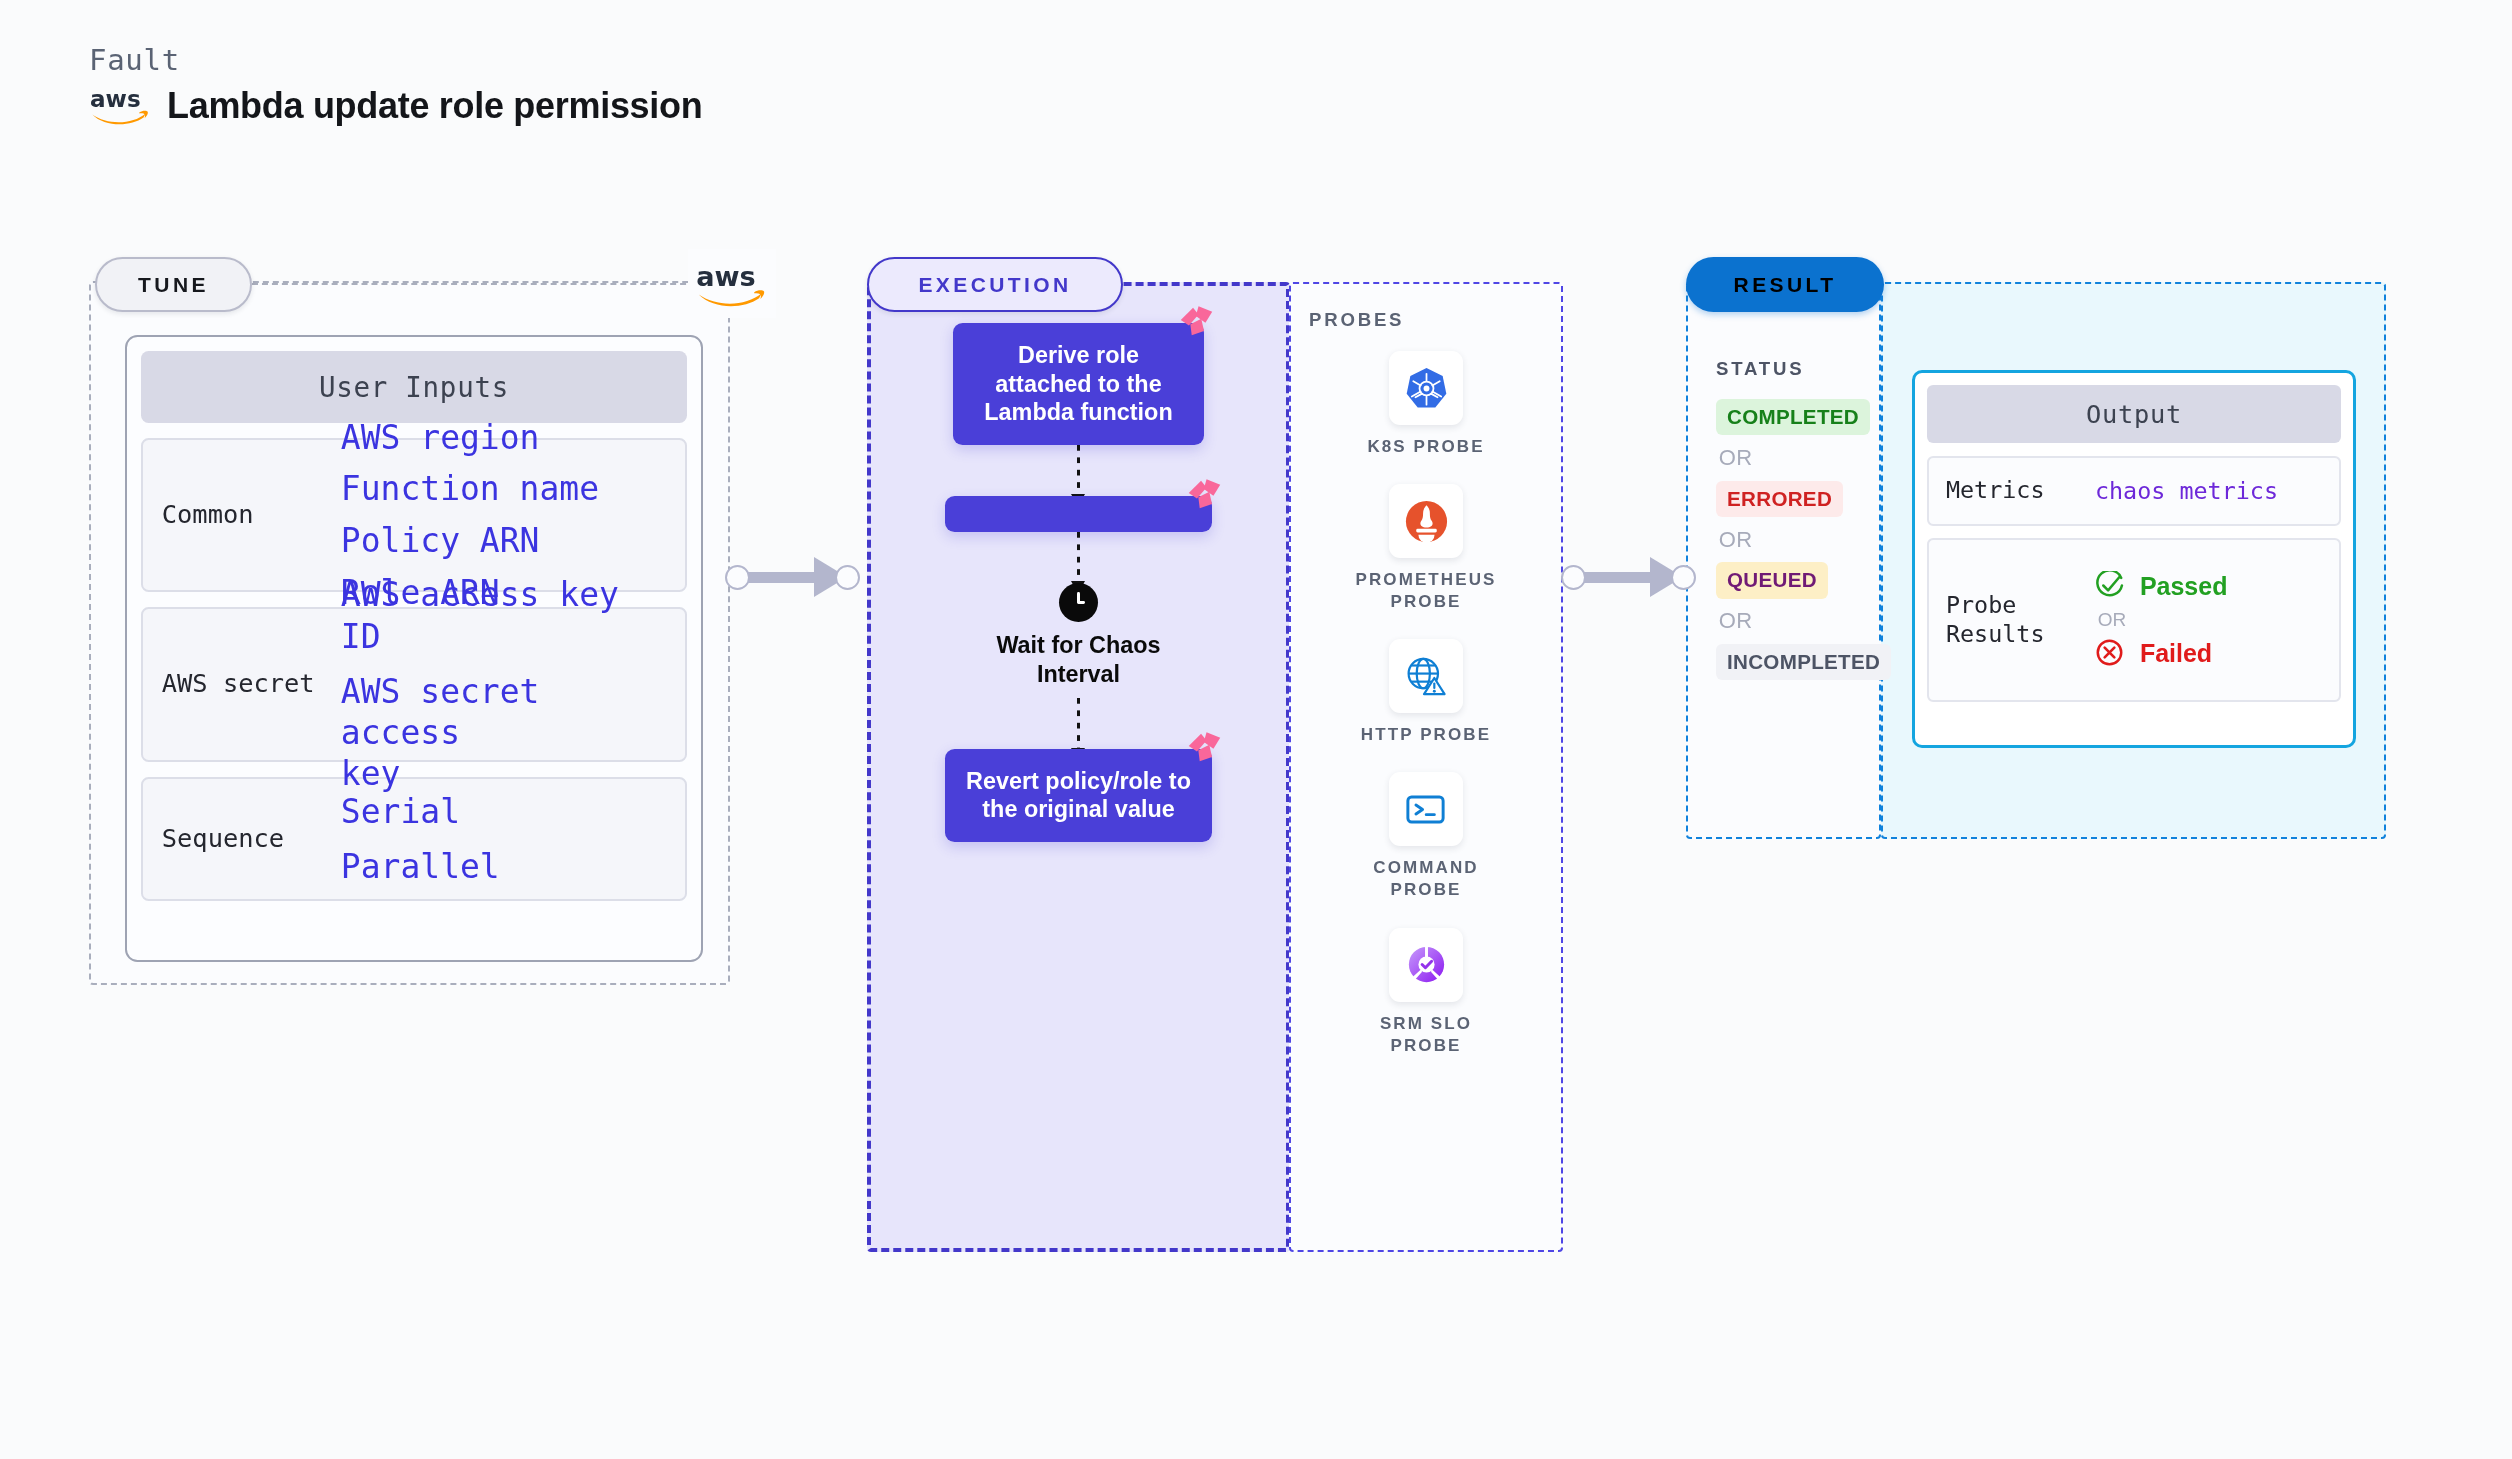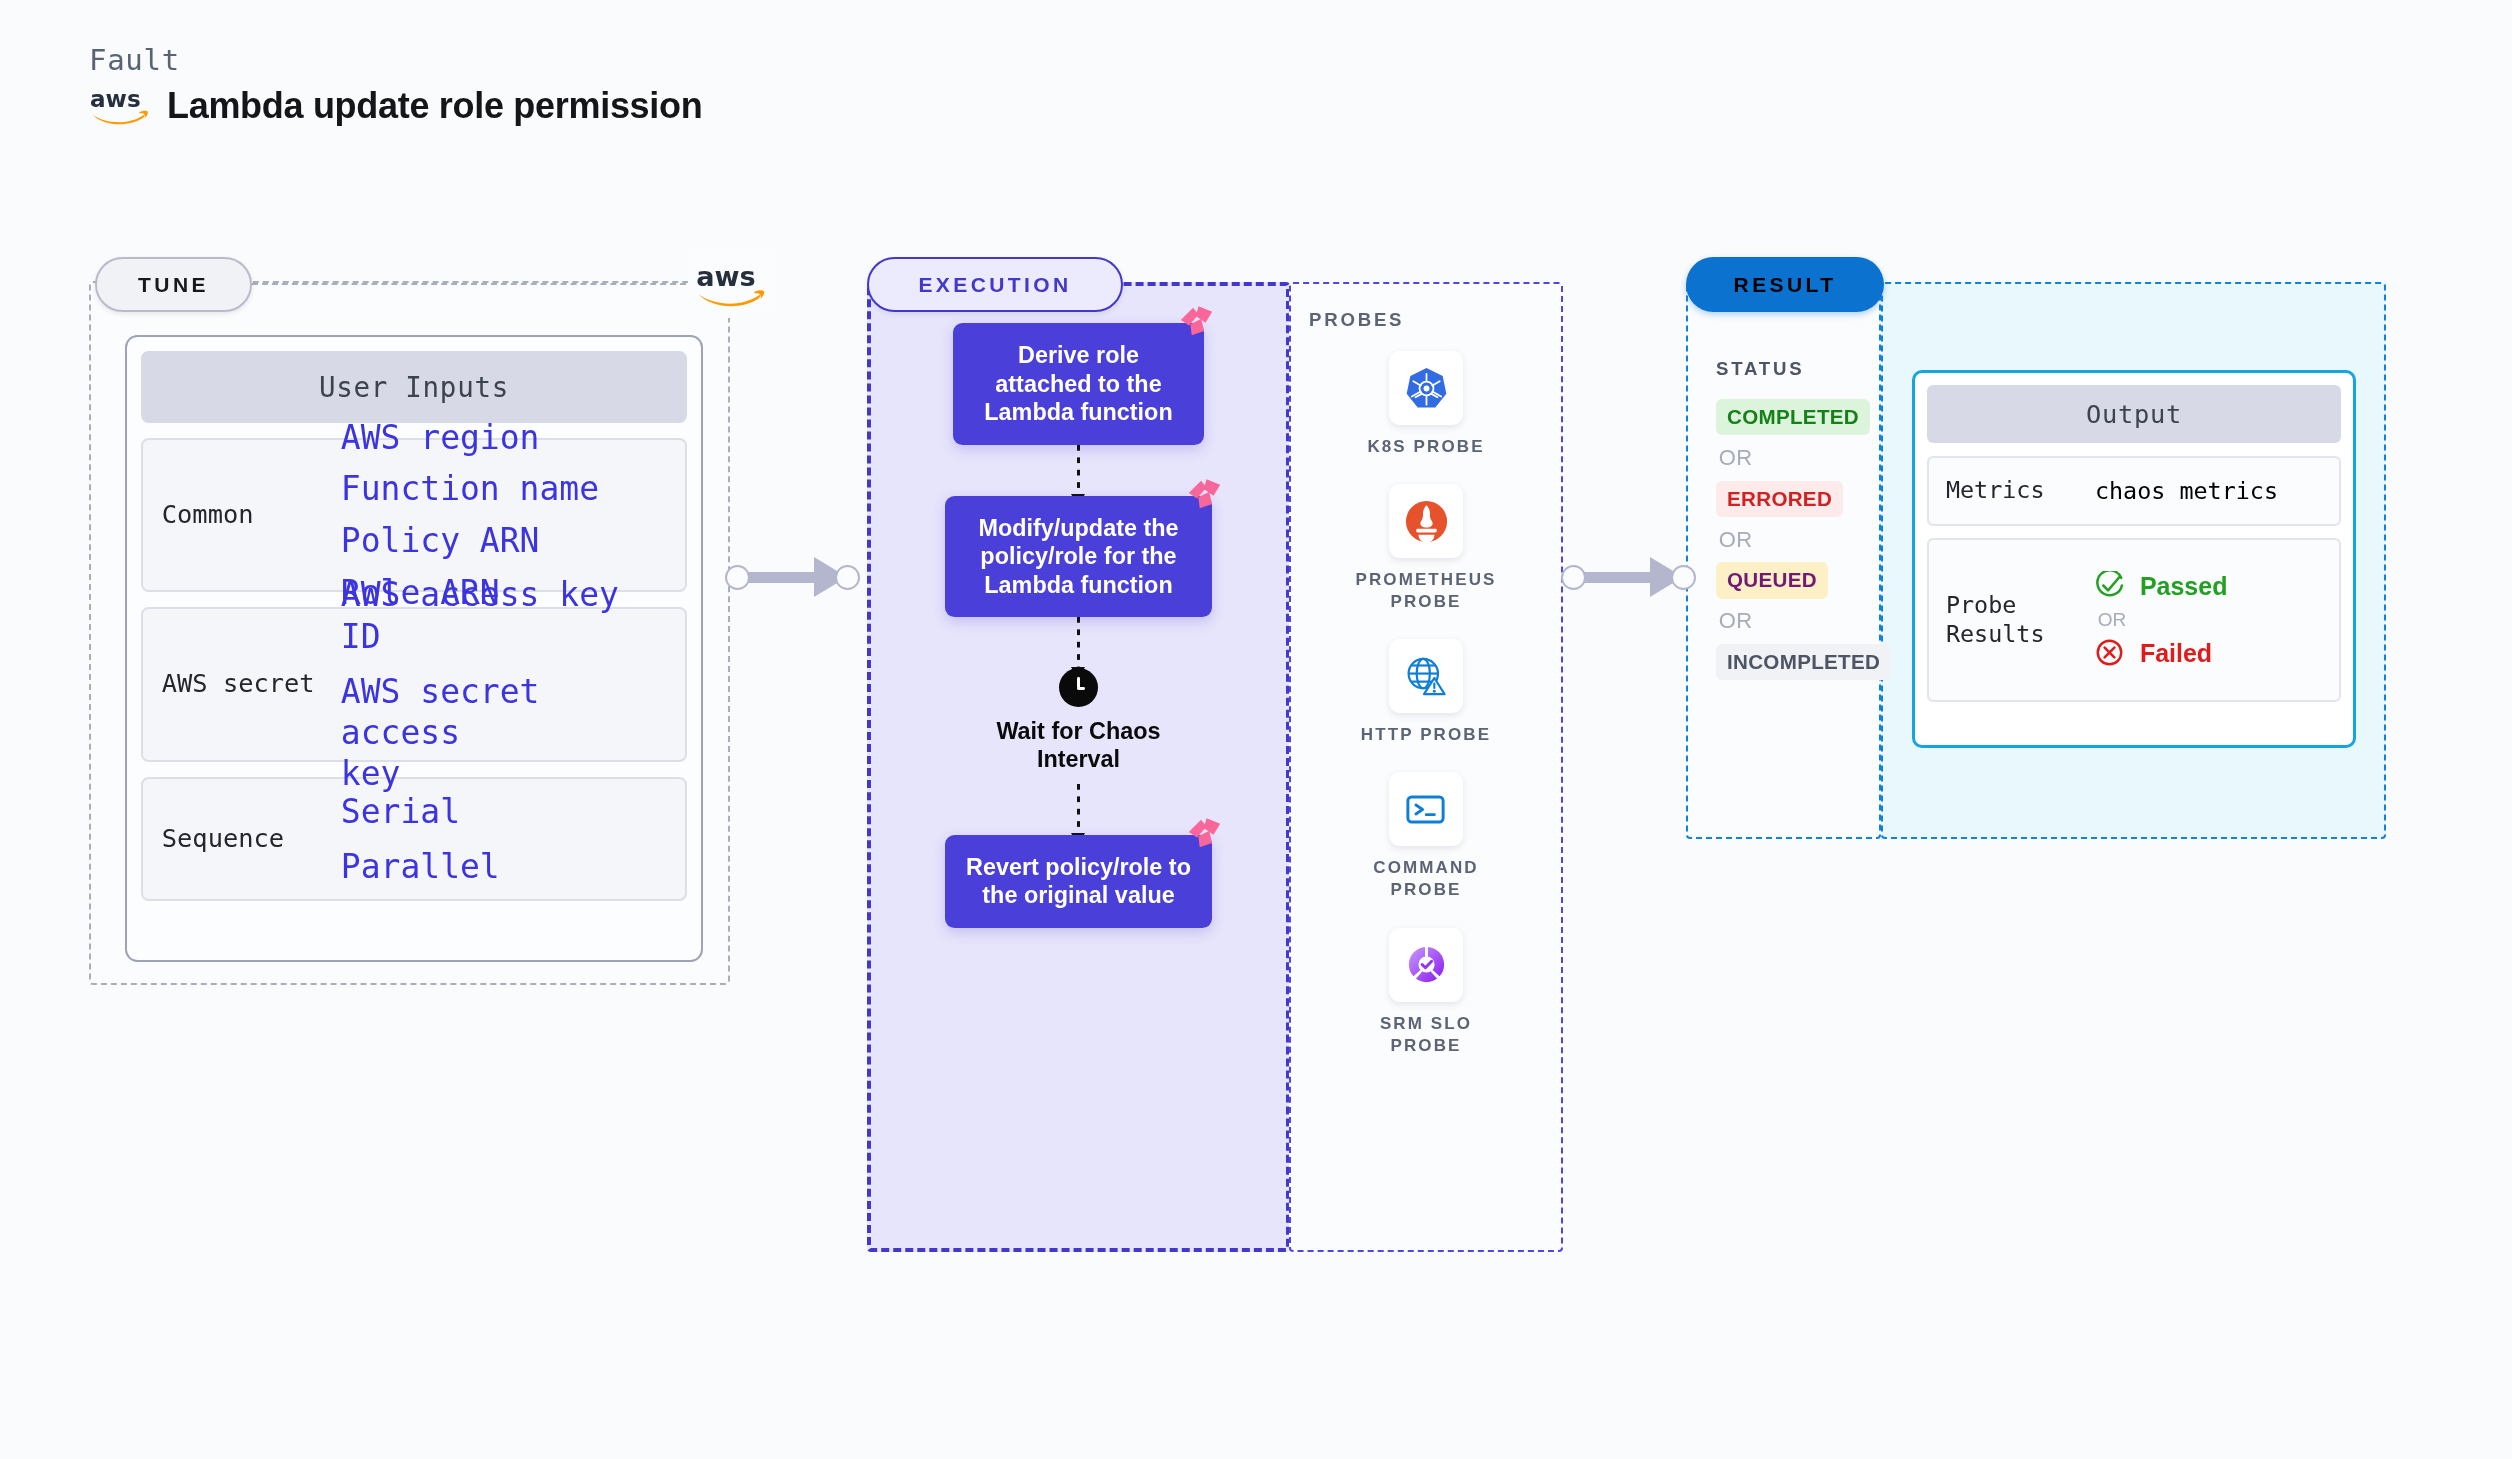--- a/index.html
+++ b/index.html
@@ -240,21 +240,21 @@
     margin-top: 12.4px; border: 2.1px solid #e3e5ed; border-radius: 6.2px;
     background: #fbfcfe; display: flex; align-items: center;
     padding: 15px 11px 15px 16.5px;
   }
   #row-metrics { height: 70px; }
   #row-probe-results { height: 164px; align-items: center; }
   .output-label {
     width: 149px; flex: 0 0 149px; color: #24262e;
     font-size: 23.4px; line-height: 1.25; white-space: pre-line;
   }
-  #metrics-value { color: #000000; font-size: 23.4px; }
+  #metrics-value { color: #6d28d9; font-size: 23.4px; }
   .probe-res-col { display: flex; flex-direction: column; gap: 2.8px; }
   .probe-res-line { display: flex; align-items: center; gap: 16px; }
   .probe-res-line svg { width: 29px; height: 29px; flex: 0 0 29px; }
   .probe-res-text { font-size: 25px; font-weight: bold; }
   .probe-res-or { color: #a7abba; font-size: 19px; padding: 4.1px 0 4.1px 2.8px; }
 </style>
 </head>
 <body>
 
 <div id="header">
@@ -341,21 +341,20 @@
   <div class="dotted-arrow"></div>
 
   <div class="flow-box" id="flow-modify">
     <span class="litmus-badge">
       <svg viewBox="0 0 54 50" xmlns="http://www.w3.org/2000/svg">
         <path d="M4 22 L22 4 L30 14 L16 30 Z" fill="#f9679a"></path>
         <path d="M30 2 L50 10 L40 26 L26 16 Z" fill="#f9679a"></path>
         <path d="M18 28 L34 20 L38 38 L20 44 Z" fill="#f9679a"></path>
       </svg>
     </span>
-    <span>Modify/update the policy/role for the Lambda function</span>
   </div>
 
   <div class="dotted-arrow"></div>
 
   <div id="clock-icon"></div>
   <div id="wait-label">Wait for Chaos Interval</div>
 
   <div class="dotted-arrow" style="margin-top:9.6px"></div>
 
   <div class="flow-box" id="flow-revert">

